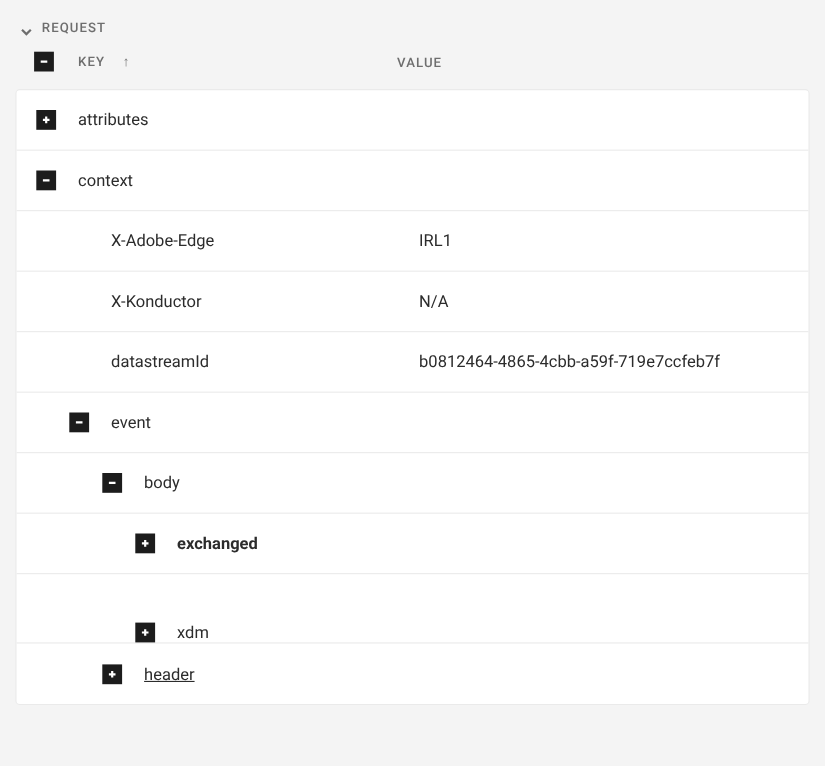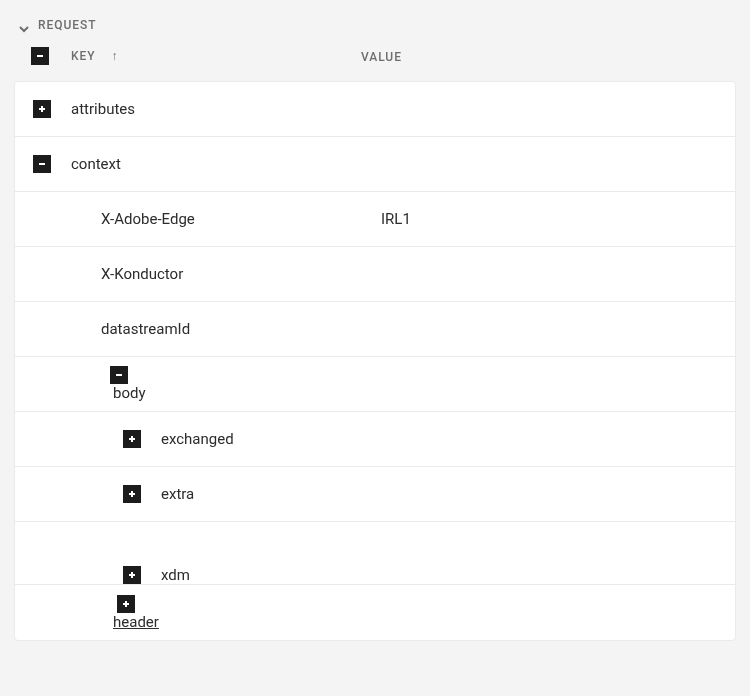--- a/index.html
+++ b/index.html
@@ -107,21 +107,21 @@
       align-items: center;
       width: 348px;
       flex: 0 0 348px;
     }
     .value {
       font-size: 15px;
       color: #2c2c2c;
       flex: 1;
     }
     .indent-1 { padding-left: 30px; }
-    .indent-2 { padding-left: 60px; flex-direction: column; }
+    .indent-2 { padding-left: 60px; }
     .indent-3 { padding-left: 90px; }
     .leaf-indent-1 { padding-left: 68px; }
   </style>
 </head>
 <body>
 
 <div class="panel">
 
   <div class="section-header">
     <span class="chevron-down">
@@ -178,93 +178,94 @@
       <div class="key-col-wrap">
         <span class="key leaf-indent-1" style="margin-left:0;">X-Adobe-Edge</span>
       </div>
       <span class="value">IRL1</span>
     </div>
 
     <div class="row">
       <div class="key-col-wrap">
         <span class="key leaf-indent-1" style="margin-left:0;">X-Konductor</span>
       </div>
+      <span class="value">N/A</span>
     </div>
 
     <div class="row">
       <div class="key-col-wrap">
         <span class="key leaf-indent-1" style="margin-left:0;">datastreamId</span>
       </div>
-    </div>
-
+      <span class="value">b0812464-4865-4cbb-a59f-719e7ccfeb7f</span>
+    </div>
+
+    <div class="row">
+      <div class="key-col-wrap">
+        <div class="indent-1" style="display:flex;align-items:center;">
+          <div class="toggle">
+            <svg width="10" height="10" viewBox="0 0 10 10">
+                <line x1="2" y1="5" x2="8" y2="5"></line>
+              </svg>
+          </div>
+          <span class="key">event</span>
+        </div>
+      </div>
+    </div>
 
     <div class="row">
       <div class="key-col-wrap">
         <div class="indent-2" style="display:flex;align-items:center;">
           <div class="toggle">
             <svg width="10" height="10" viewBox="0 0 10 10">
                 <line x1="2" y1="5" x2="8" y2="5"></line>
               </svg>
           </div>
           <span class="key">body</span>
         </div>
       </div>
     </div>
 
     <div class="row">
       <div class="key-col-wrap">
-        <div class="indent-3" style="display:flex;align-items:center;">
+        <div class="indent-3" style="display:flex;align-items:center;font-weight:bold;">
           <div class="toggle">
             <svg width="10" height="10" viewBox="0 0 10 10">
                 <line x1="2" y1="5" x2="8" y2="5"></line>
                 <line x1="5" y1="2" x2="5" y2="8"></line>
               </svg>
           </div>
           <span class="key">exchanged</span>
         </div>
       </div>
     </div>
 
-    <div class="row">
-      <div class="key-col-wrap">
-        <div class="indent-3" style="display:flex;align-items:center;">
+
+    <div class="row">
+      <div class="key-col-wrap">
+        <div class="indent-3" style="display:flex;align-items:center;margin-top:44px;">
           <div class="toggle">
             <svg width="10" height="10" viewBox="0 0 10 10">
                 <line x1="2" y1="5" x2="8" y2="5"></line>
                 <line x1="5" y1="2" x2="5" y2="8"></line>
               </svg>
           </div>
-          <span class="key">extra</span>
-        </div>
-      </div>
-    </div>
-
-    <div class="row">
-      <div class="key-col-wrap">
-        <div class="indent-3" style="display:flex;align-items:center;margin-top:44px;">
+          <span class="key">xdm</span>
+        </div>
+      </div>
+    </div>
+
+    <div class="row">
+      <div class="key-col-wrap">
+        <div class="indent-2" style="display:flex;align-items:center;text-decoration:underline;">
           <div class="toggle">
             <svg width="10" height="10" viewBox="0 0 10 10">
                 <line x1="2" y1="5" x2="8" y2="5"></line>
                 <line x1="5" y1="2" x2="5" y2="8"></line>
               </svg>
           </div>
-          <span class="key">xdm</span>
-        </div>
-      </div>
-    </div>
-
-    <div class="row">
-      <div class="key-col-wrap">
-        <div class="indent-2" style="display:flex;align-items:center;text-decoration:underline;">
-          <div class="toggle">
-            <svg width="10" height="10" viewBox="0 0 10 10">
-                <line x1="2" y1="5" x2="8" y2="5"></line>
-                <line x1="5" y1="2" x2="5" y2="8"></line>
-              </svg>
-          </div>
           <span class="key">header</span>
         </div>
       </div>
     </div>
 
   </div>
 
 </div>
 
 </body></html>

